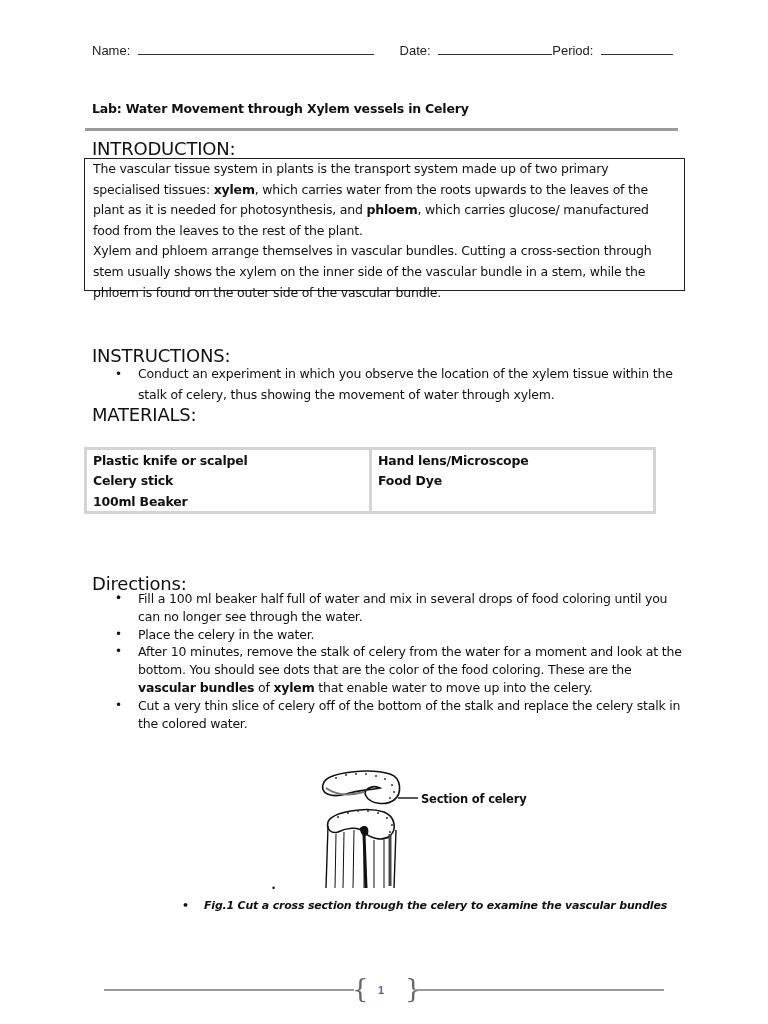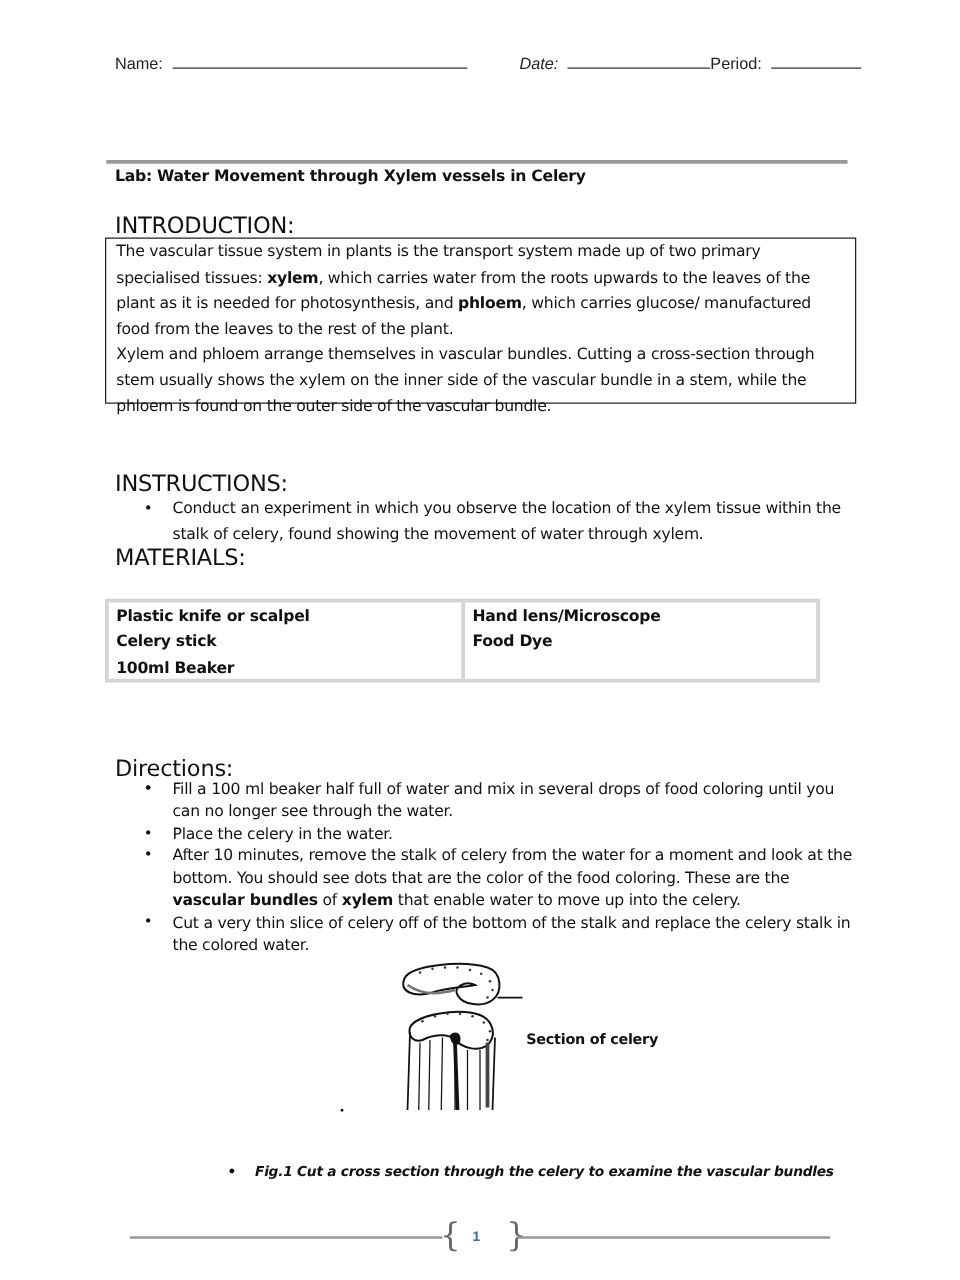--- a/index.html
+++ b/index.html
@@ -3,21 +3,21 @@
   <meta charset="utf-8">
   <style>
     * { box-sizing: border-box; margin: 0; padding: 0; }
     html, body { width: 768px; height: 1024px; background: #ffffff; overflow: hidden; }
     body { position: relative; font-family: "Liberation Sans", "DejaVu Sans", sans-serif; color: #111; }
     .abs { position: absolute; }
 
     .header-line { left: 92px; top: 43px; font-size: 13px; font-family: "Liberation Sans", sans-serif; color: #222; white-space: nowrap; }
     .header-line .blank { display: inline-block; border-bottom: 1px solid #333; height: 11px; vertical-align: baseline; }
 
-    .body-font { font-family: "DejaVu Sans", "Liberation Sans", sans-serif; font-size: 12px; letter-spacing: -0.2px; margin-top: 32px; }
+    .body-font { font-family: "DejaVu Sans", "Liberation Sans", sans-serif; font-size: 12px; letter-spacing: -0.2px; }
 
     .lab-title { left: 92px; top: 101px; font-weight: bold; font-size: 12.5px; }
     .title-rule { left: 85px; top: 128px; width: 593px; height: 3px; background: #9a9a9a; }
 
     .section-head { font-weight: normal; font-size: 18px; }
 
     .intro-box { left: 84px; top: 158px; width: 601px; height: 133px; border: 1.3px solid #222; padding: 0 8px; }
     .intro-box p { line-height: 20.6px; font-size: 12.5px; }
 
     .bullet-list { list-style: none; }
@@ -42,37 +42,37 @@
     .footer-rule { top: 989px; height: 2px; background: #999; }
     .footer-brace { top: 975px; font-size: 26px; color: #666; font-family: "DejaVu Serif", serif; line-height: 28px; }
     .page-number { left: 378px; top: 984px; font-size: 11px; color: #3a6ea5; font-weight: bold; }
   </style>
 </head>
 <body>
 
 <div class="abs header-line">
   <span>Name:</span>
   <span class="blank" style="width:236px;margin-left:4px;"></span>
-  <span style="margin-left:38px;font-style:italic;">Date:</span>
+  <span style="margin-left:22px;">Date:</span>
   <span class="blank" style="width:114px;margin-left:4px;"></span><span>Period:</span>
   <span class="blank" style="width:72px;margin-left:4px;"></span>
 </div>
 
 <div class="abs body-font lab-title">Lab: Water Movement through Xylem vessels in Celery</div>
 <div class="abs title-rule"></div>
 
 <div class="abs body-font section-head" style="left:92px;top:138px;">INTRODUCTION:</div>
 <div class="abs body-font intro-box">
   <p><span>The vascular tissue system in plants is the transport system made up of two primary specialised tissues:  </span><b>xylem</b><span>, which carries water from the roots upwards to the leaves of the plant as it is needed for photosynthesis, and </span><b>phloem</b><span>, which carries glucose/ manufactured food from the leaves to the rest of the plant.</span></p>
   <p>Xylem and phloem arrange themselves in vascular bundles.  Cutting a cross-section through stem usually shows the xylem on the inner side of the vascular bundle in a stem, while the phloem is found on the outer side of the vascular bundle.</p>
 </div>
 
 <div class="abs body-font section-head" style="left:92px;top:345px;">INSTRUCTIONS:</div>
 <ul class="abs body-font bullet-list instr-list">
-  <li><span class="dot">•</span><span>Conduct an experiment in which you observe the location of the xylem tissue within the stalk of celery, found showing the movement of water through xylem.</span></li>
+  <li><span class="dot">•</span><span>Conduct an experiment in which you observe the location of the xylem tissue within the stalk of celery, thus showing the movement of water through xylem.</span></li>
 </ul>
 
 <div class="abs body-font section-head" style="left:92px;top:404px;">MATERIALS:</div>
 <div class="abs body-font materials-table">
   <div class="materials-col left">
     <div>Plastic knife or scalpel</div>
     <div>Celery stick</div>
     <div>100ml Beaker</div>
   </div>
   <div class="materials-col right">

